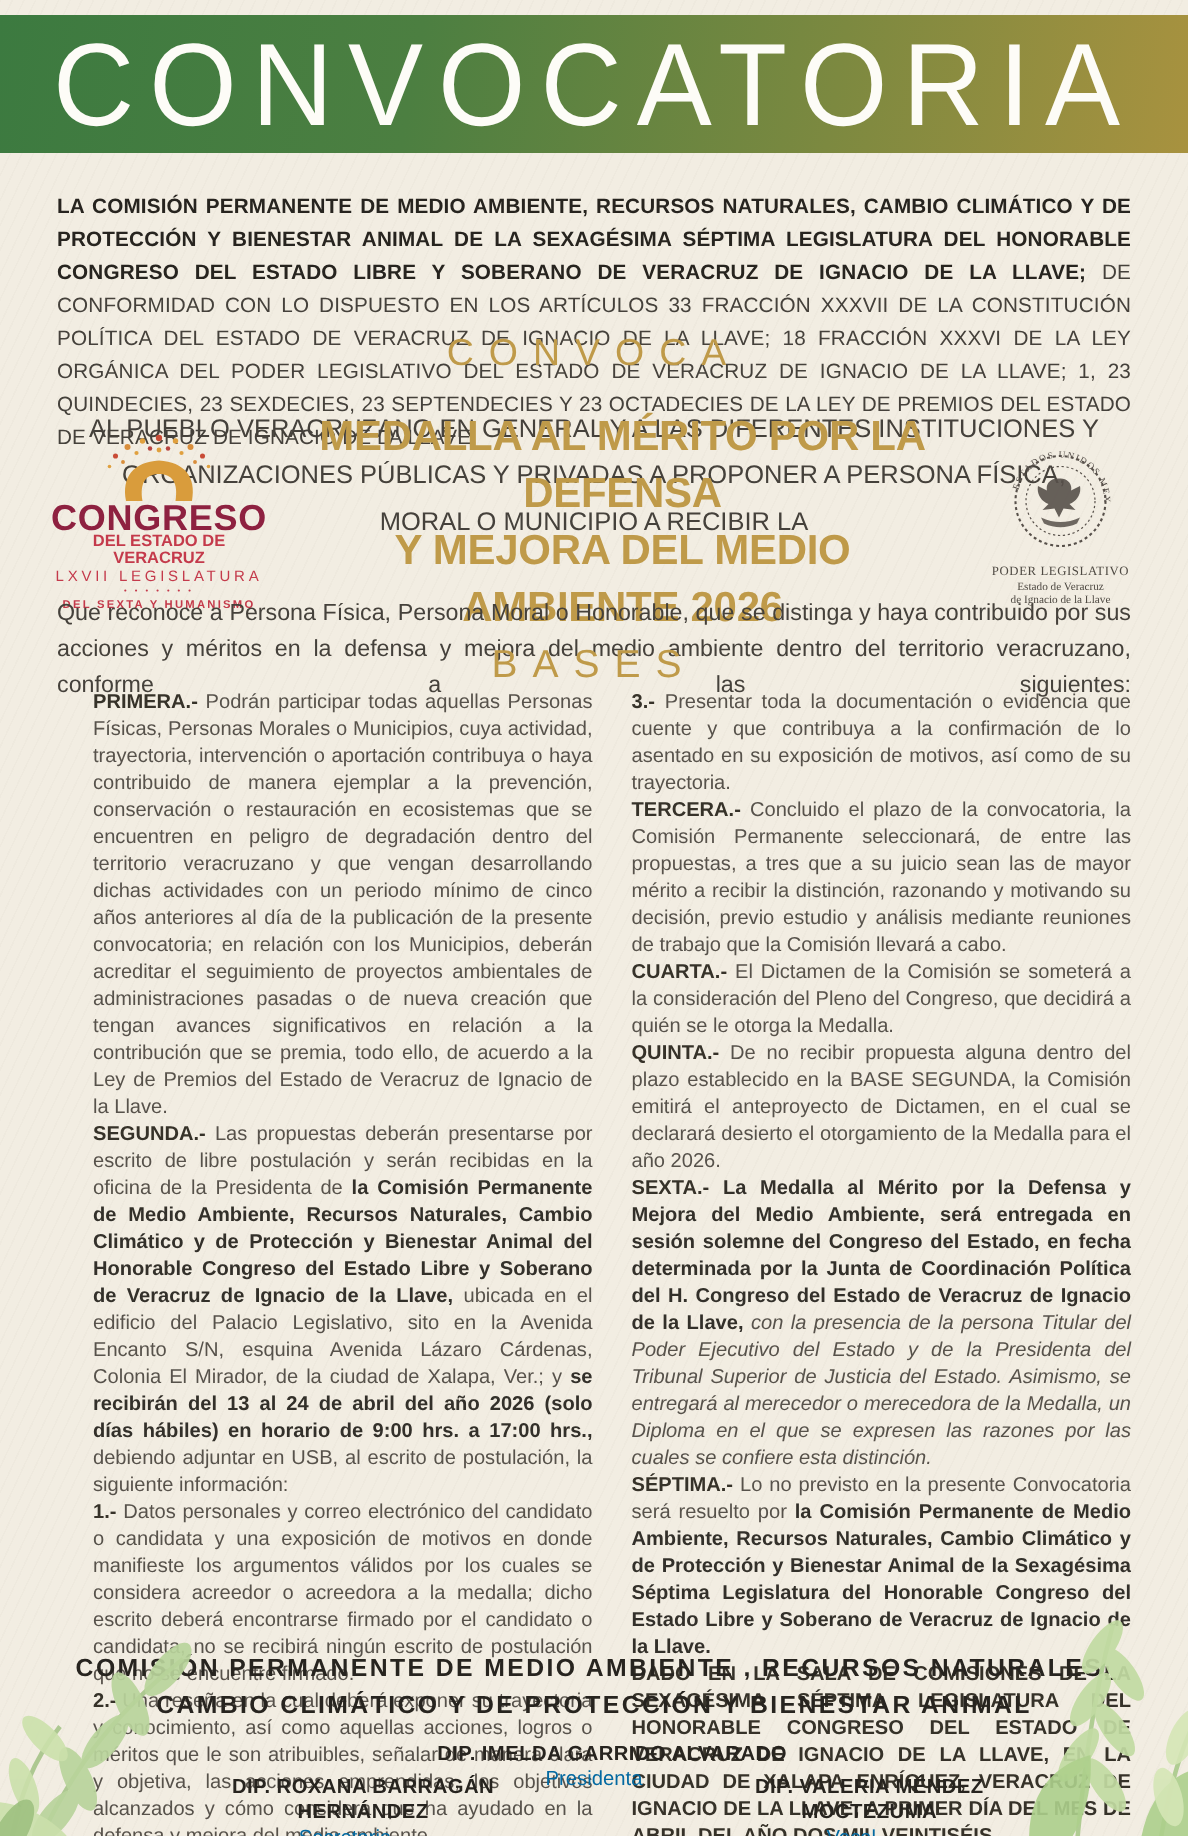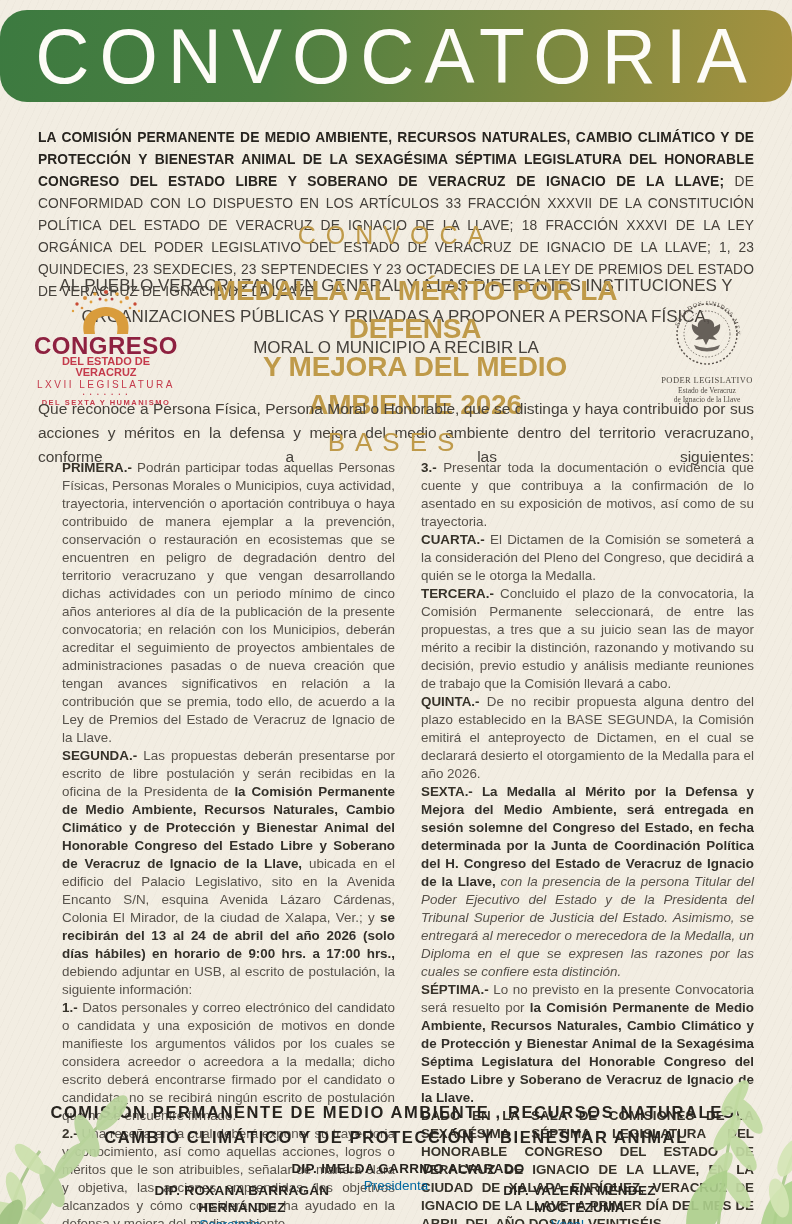--- a/index.html
+++ b/index.html
@@ -7,21 +7,21 @@
     width:792px;height:1224px;position:relative;overflow:hidden;
     background:#f2ede2;
     background-image:repeating-linear-gradient(115deg, rgba(90,80,60,0.025) 0 1px, transparent 1px 7px);
     font-family:"Liberation Sans", sans-serif;
     -webkit-font-smoothing:antialiased;
   }
   
   .banner{
     position:absolute;top:10px;left:0;right:0;height:92px;
     background:linear-gradient(100deg,#3c7a40 0%,#4c7f41 35%,#7c8940 70%,#a8923f 100%);
-    display:flex;align-items:center;justify-content:center;border-radius:27px;
+    display:flex;align-items:center;justify-content:center;
   }
   .banner-title{
     color:#fdfcf7;font-size:75px;font-weight:400;letter-spacing:10px;
     margin:0;line-height:1;transform:scaleY(1.04);white-space:nowrap;
   }
   
   .intro{
     position:absolute;top:113px;left:38px;right:38px;
     font-size:13.8px;line-height:22px;text-align:justify;color:#45413b;
     letter-spacing:0.1px;
@@ -170,22 +170,22 @@
 
 <div class="columns">
   <div class="col">
       <p class="para"><span class="seg-label">PRIMERA.-</span><span class="seg-normal"> Podrán participar todas aquellas Personas Físicas, Personas Morales o Municipios, cuya actividad, trayectoria, intervención o aportación contribuya o haya contribuido de manera ejemplar a la prevención, conservación o restauración en ecosistemas que se encuentren en peligro de degradación dentro del territorio veracruzano y que vengan desarrollando dichas actividades con un periodo mínimo de cinco años anteriores al día de la publicación de la presente convocatoria; en relación con los Municipios, deberán acreditar el seguimiento de proyectos ambientales de administraciones pasadas o de nueva creación que tengan avances significativos en relación a la contribución que se premia, todo ello, de acuerdo a la Ley de Premios del Estado de Veracruz de Ignacio de la Llave.</span></p>
       <p class="para"><span class="seg-label">SEGUNDA.-</span><span class="seg-normal"> Las propuestas deberán presentarse por escrito de libre postulación y serán recibidas en la oficina de la Presidenta de </span><span class="seg-bold">la Comisión Permanente de Medio Ambiente, Recursos Naturales, Cambio Climático y de Protección y Bienestar Animal del Honorable Congreso del Estado Libre y Soberano de Veracruz de Ignacio de la Llave,</span><span class="seg-normal">  ubicada en el edificio del Palacio Legislativo, sito en la Avenida Encanto S/N, esquina Avenida Lázaro Cárdenas, Colonia El Mirador, de la ciudad de Xalapa, Ver.; y </span><span class="seg-bold">se recibirán del 13 al 24 de abril del año 2026 (solo días hábiles) en horario de 9:00 hrs. a 17:00 hrs.,</span><span class="seg-normal"> debiendo adjuntar en USB, al escrito de postulación, la siguiente información:</span></p>
       <p class="para"><span class="seg-label">1.-</span><span class="seg-normal"> Datos personales y correo electrónico del candidato o candidata y una exposición de motivos en donde manifieste los argumentos válidos por los cuales se considera acreedor o acreedora a la medalla; dicho escrito deberá encontrarse firmado por el candidato o candidata, no se recibirá ningún escrito de postulación que no se encuentre firmado.</span></p>
       <p class="para"><span class="seg-label">2.-</span><span class="seg-normal"> Una reseña en la cual deberá exponer su trayectoria y conocimiento, así como aquellas acciones, logros o méritos que le son atribuibles, señalar de manera clara y objetiva, las acciones emprendidas, los objetivos alcanzados y cómo considera que ha ayudado en la defensa y mejora del medio ambiente.</span></p>
     </div>
   <div class="col">
       <p class="para"><span class="seg-label">3.-</span><span class="seg-normal"> Presentar toda la documentación o evidencia que cuente y que contribuya a la confirmación de lo asentado en su exposición de motivos, así como de su trayectoria.</span></p>
+      <p class="para"><span class="seg-label">TERCERA.-</span><span class="seg-normal"> Concluido el plazo de la convocatoria, la Comisión Permanente seleccionará, de entre las propuestas, a tres que a su juicio sean las de mayor mérito a recibir la distinción, razonando y motivando su decisión, previo estudio y análisis mediante reuniones de trabajo que la Comisión llevará a cabo.</span></p>
       <p class="para"><span class="seg-label">CUARTA.-</span><span class="seg-normal"> El Dictamen de la Comisión se someterá a la consideración del Pleno del Congreso, que decidirá a quién se le otorga la Medalla.</span></p>
-      <p class="para"><span class="seg-label">TERCERA.-</span><span class="seg-normal"> Concluido el plazo de la convocatoria, la Comisión Permanente seleccionará, de entre las propuestas, a tres que a su juicio sean las de mayor mérito a recibir la distinción, razonando y motivando su decisión, previo estudio y análisis mediante reuniones de trabajo que la Comisión llevará a cabo.</span></p>
       <p class="para"><span class="seg-label">QUINTA.-</span><span class="seg-normal"> De no recibir propuesta alguna dentro del plazo establecido en la BASE SEGUNDA, la Comisión emitirá el anteproyecto de Dictamen, en el cual se declarará desierto el otorgamiento de la Medalla para el año 2026.</span></p>
       <p class="para"><span class="seg-label">SEXTA.-</span><span class="seg-bold"> La Medalla al Mérito por la Defensa y Mejora del Medio Ambiente, será entregada en sesión solemne del Congreso del Estado, en fecha determinada por la Junta de Coordinación Política del H. Congreso del Estado de Veracruz de Ignacio de la Llave,</span><span class="seg-italic"> con la presencia de la persona Titular del Poder Ejecutivo del Estado y de la Presidenta del Tribunal Superior de Justicia del Estado. Asimismo, se entregará al merecedor o merecedora de la Medalla, un Diploma en el que se expresen las razones por las cuales se confiere esta distinción.</span></p>
       <p class="para"><span class="seg-label">SÉPTIMA.-</span><span class="seg-normal"> Lo no previsto en la presente Convocatoria será resuelto por </span><span class="seg-bold">la Comisión Permanente de Medio Ambiente, Recursos Naturales, Cambio Climático y de Protección y Bienestar Animal de la Sexagésima Séptima Legislatura del Honorable Congreso del Estado Libre y Soberano de Veracruz de Ignacio de la Llave.</span></p>
       <p class="para"><span class="seg-label">DADO EN LA SALA DE COMISIONES DE LA SEXAGÉSIMA SÉPTIMA LEGISLATURA DEL HONORABLE CONGRESO DEL ESTADO DE VERACRUZ DE IGNACIO DE LA LLAVE, EN LA CIUDAD DE XALAPA ENRÍQUEZ, VERACRUZ DE IGNACIO DE LA LLAVE; A PRIMER DÍA DEL MES DE ABRIL DEL AÑO DOS MIL VEINTISÉIS.</span></p>
     </div>
 </div>
 
 <div class="footer">
   <div class="committee">
     <div>COMISIÓN PERMANENTE DE MEDIO AMBIENTE , RECURSOS  NATURALES,</div>

